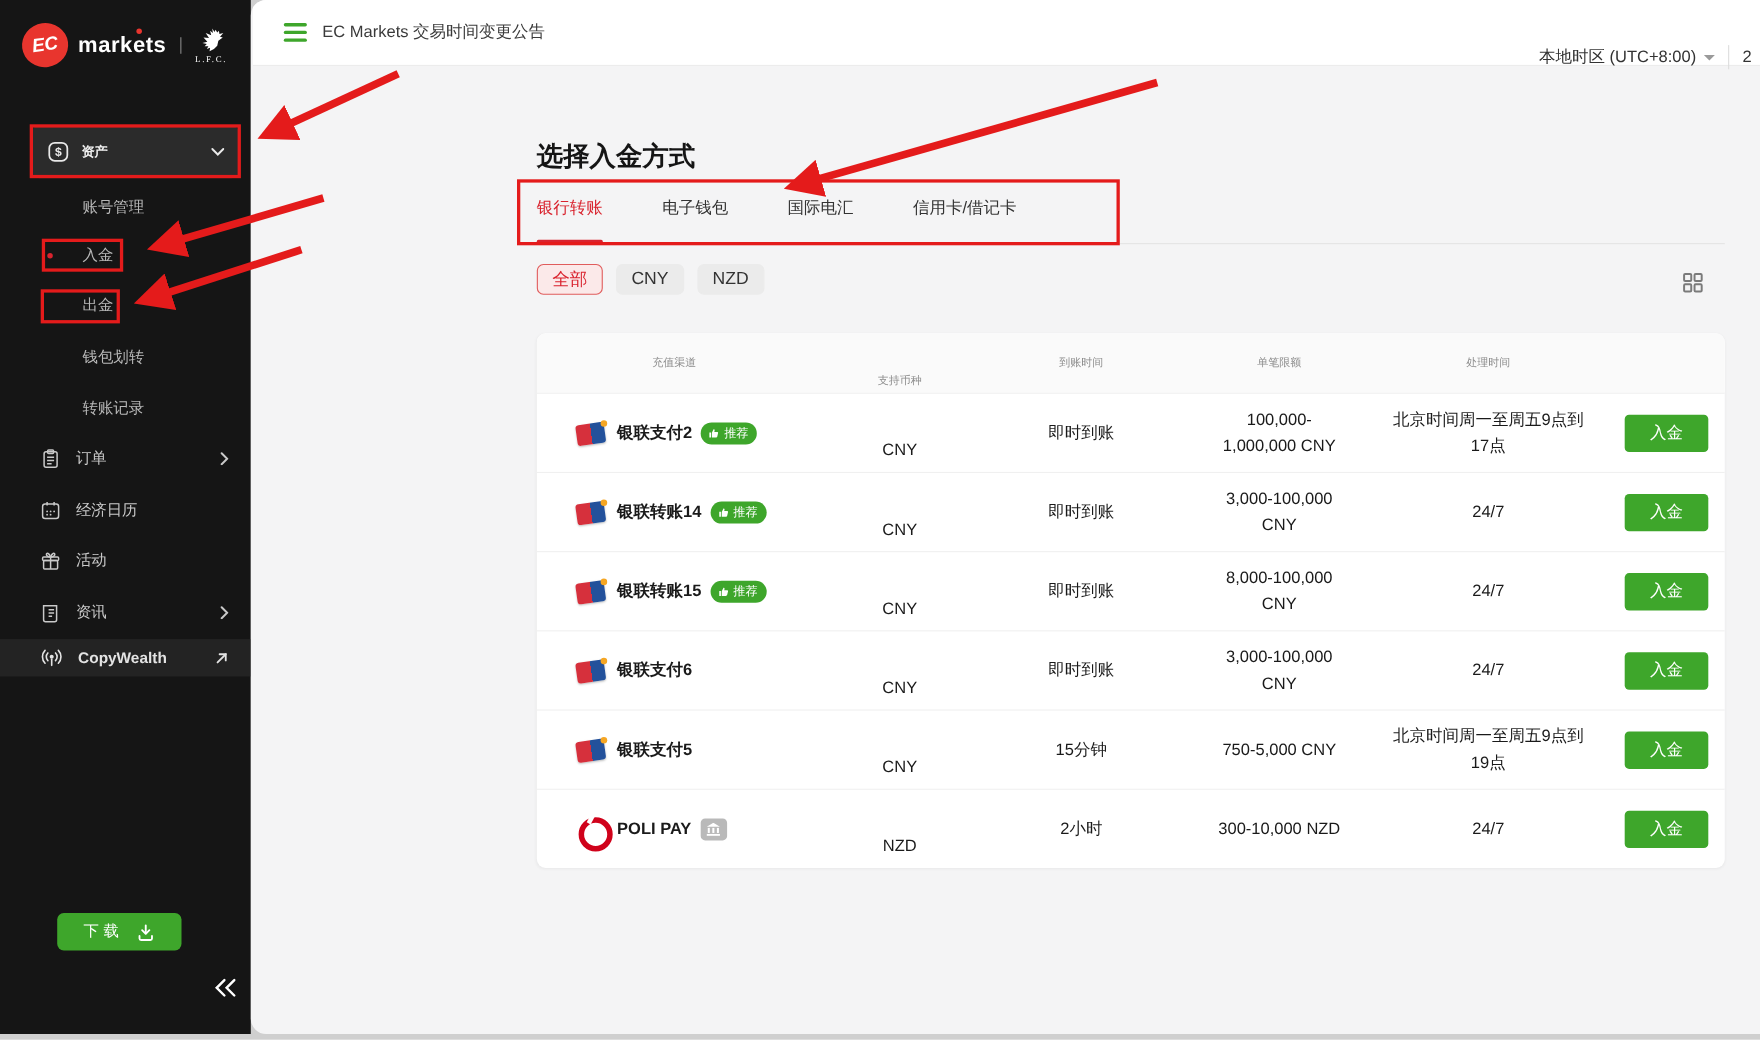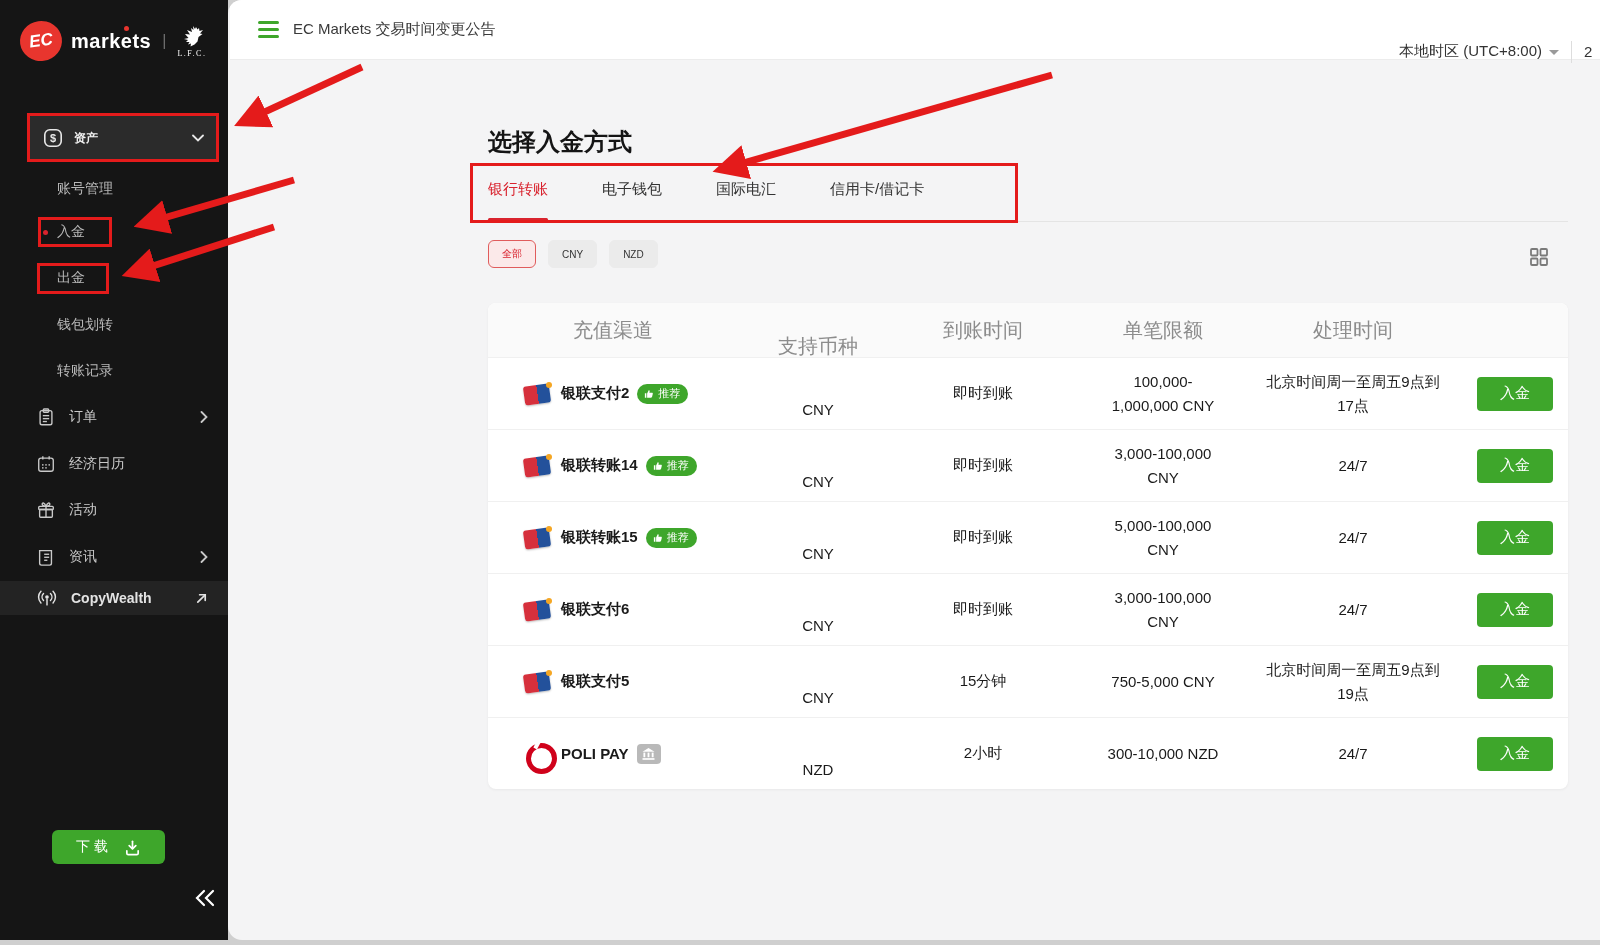--- a/index.html
+++ b/index.html
@@ -27,21 +27,21 @@
   .lfc { display:flex; flex-direction:column; align-items:center; color:#fff; }
   .lfc svg { display:block; }
   .lfc-text { font-size:8px; letter-spacing:1.5px; margin-top:1px; font-family:"Liberation Serif","DejaVu Serif",serif; }
 
   .nav-assets { position:absolute; left:28px; top:114px; width:190px; height:48px;
     background:#2b2b2b; border-radius:8px; display:flex; align-items:center;
     padding:0 14px; gap:10px; cursor:pointer; }
   .nav-assets .lbl { color:#f0f0f0; font-size:12px; font-weight:bold; flex:1; }
 
   .subitem { position:absolute; left:0; width:228px; height:30px; display:flex;
-    align-items:center; padding-left:57px; font-size:14px; color:#b9b9b9; cursor:pointer; }
+    align-items:center; padding-left:75px; font-size:14px; color:#b9b9b9; cursor:pointer; }
   .subitem .reddot { position:absolute; left:43px; width:5px; height:5px;
     border-radius:50%; background:#d9232e; }
 
   .mainitem { position:absolute; left:0; width:228px; height:40px; display:flex;
     align-items:center; padding:0 20px 0 36px; gap:13px; font-size:14px;
     color:#c9c9c9; cursor:pointer; }
   .mainitem .lbl { flex:1; }
   .mainitem.copywealth { background:#232323; height:34px; color:#e3e3e3; font-weight:bold; }
 
   .btn-download { position:absolute; left:52px; top:830px; width:113px; height:34px;
@@ -74,30 +74,30 @@
 
   .tabs { position:absolute; left:260px; top:104px; width:1080px; height:58px;
     display:flex; gap:54px; border-bottom:1px solid #e4e4e4; }
   .tab { font-size:15px; color:#333; cursor:pointer; padding-top:16px; position:relative; }
   .tab.active { color:#d9232e; }
   .tab.active::after { content:""; position:absolute; left:0; right:0; bottom:0;
     height:3px; background:#d9232e; border-radius:2px; }
 
   .chips { position:absolute; left:260px; top:180px; display:flex; gap:12px; }
   .chip { height:28px; padding:0 13px; border-radius:6px; background:#ebebeb;
-    font-size:10px; color:#333; display:flex; align-items:center; cursor:pointer;
+    font-size:16px; color:#333; display:flex; align-items:center; cursor:pointer;
     border:1px solid #ebebeb; }
   .chip.active { background:#fbe9e9; border:1px solid #e05c5c; color:#d9232e; }
 
   .grid-btn { position:absolute; left:1300px; top:186px; width:24px; height:24px; cursor:pointer; }
 
   .card { position:absolute; left:260px; top:243px; width:1080px; height:486px;
     background:#fff; border-radius:8px; box-shadow:0 1px 3px rgba(0,0,0,.05); overflow:hidden; }
   .thead { display:flex; height:54px; align-items:center; background:#fafafa;
-    color:#8c8c8c; font-size:20px; }
+    color:#8c8c8c; font-size:10px; }
   .trow { display:flex; height:72px; align-items:center; border-top:1px solid #f0f0f0;
     font-size:15px; color:#1a1a1a; }
   .cell { display:flex; align-items:center; justify-content:center; text-align:center; }
   .c-channel { width:250px; justify-content:flex-start; padding-left:35px; gap:8px; text-align:left; }
   .c-currency { width:160px;margin-top:32px; } .c-arrival { width:170px; }
   .c-limit { width:190px; } .c-limit span { max-width:124px; display:inline-block; line-height:1.55; }
   .c-processing { width:190px; } .c-processing span { max-width:186px; display:inline-block; line-height:1.55; }
   .c-action { flex:1; justify-content:flex-end; padding-right:15px; }
   .h-channel { width:250px; justify-content:center; padding-left:0; }
 
@@ -374,21 +374,21 @@
         <svg width="12" height="12" viewBox="0 0 16 16">
                     <path d="M2.5 7h2v6h-2zM5.5 13V7.2L7.6 3c.9 0 1.5.7 1.3 1.5L8.5 6.2H12c.7 0 1.3.7 1.1 1.4l-1 4.1c-.2.8-.9 1.3-1.7 1.3H5.5z" fill="#fff"></path>
                   </svg>
         <span class="badge-rec-label">推荐</span>
       </span>
 
     </div>
     <div class="cell c-currency">CNY</div>
     <div class="cell c-arrival">即时到账</div>
     <div class="cell c-limit">
-                <span>5,000-100,000 CNY</span>
+                <span>8,000-100,000 CNY</span>
               </div>
     <div class="cell c-processing">
                 <span>24/7</span>
               </div>
     <div class="cell c-action">
                 <button class="btn-deposit">入金</button>
               </div>
   </div>
 
   <div class="trow">

